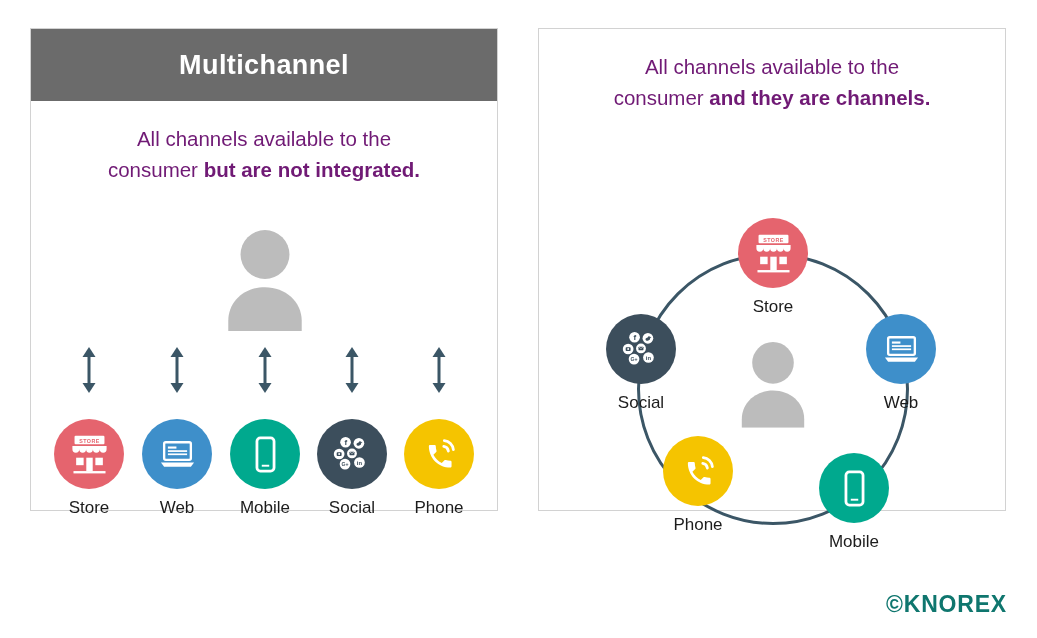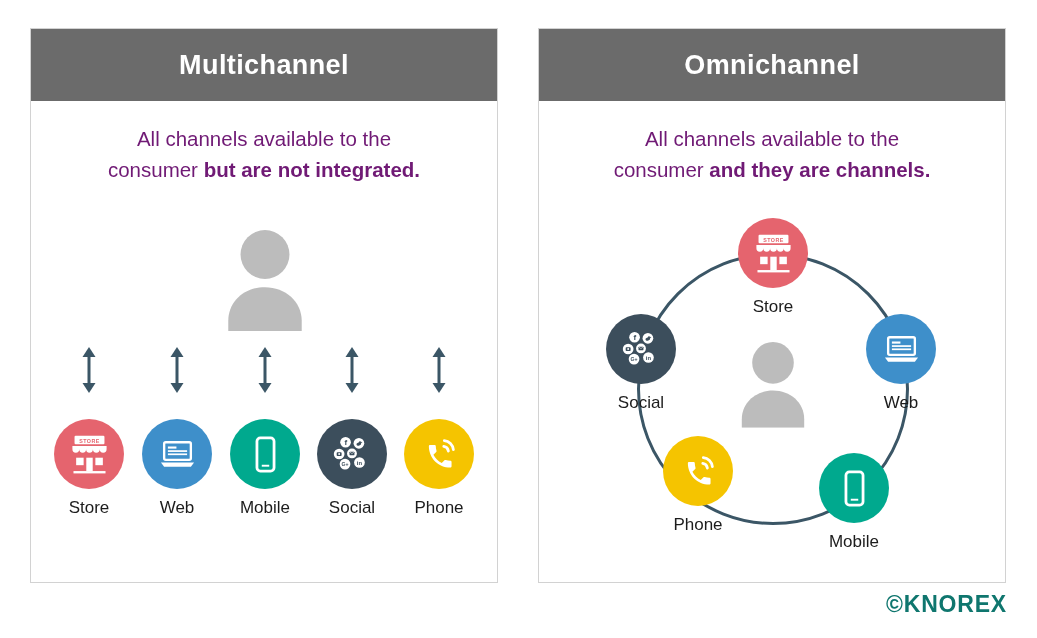--- a/index.html
+++ b/index.html
@@ -1,21 +1,21 @@
 <!DOCTYPE html>
 <html><head>
 <meta charset="utf-8">
 <style>
   html,body{margin:0;padding:0;background:#ffffff;}
   .canvas{
     position:relative;width:1037px;height:638px;background:#ffffff;
     font-family:"Liberation Sans",sans-serif;overflow:hidden;
   }
   .panel{
-    position:absolute;top:28px;width:468px;height:555px;
+    position:absolute;top:28px;width:468px;height:483px;
     background:#ffffff;border:1px solid #d2d2d2;box-sizing:border-box;
   }
   .panel-left{left:30px;}
   .panel-right{left:538px;}
   .panel-header{
     height:72px;background:#6b6b6b;display:flex;align-items:center;justify-content:center;
   }
   .panel-title{
     margin:0;color:#ffffff;font-size:27px;font-weight:600;letter-spacing:.4px;
   }
@@ -200,23 +200,20 @@
       <div class="bubble c-phone">
         <svg viewBox="0 0 44 44">
             <use href="#sym-phone"></use>
           </svg>
       </div>
       <div class="channel-label">Phone</div>
     </div>
   </section>
 
   <section class="panel panel-right">
-    <header class="panel-header">
-      <h1 class="panel-title">Omnichannel</h1>
-    </header>
     <p class="panel-desc">
       <span>All channels available to the</span><br>
       <span>consumer</span>
       <b>and they are channels.</b>
     </p>
 
     <div class="ring"></div>
 
     <div class="person person-omni">
       <svg viewBox="0 0 90 100">

